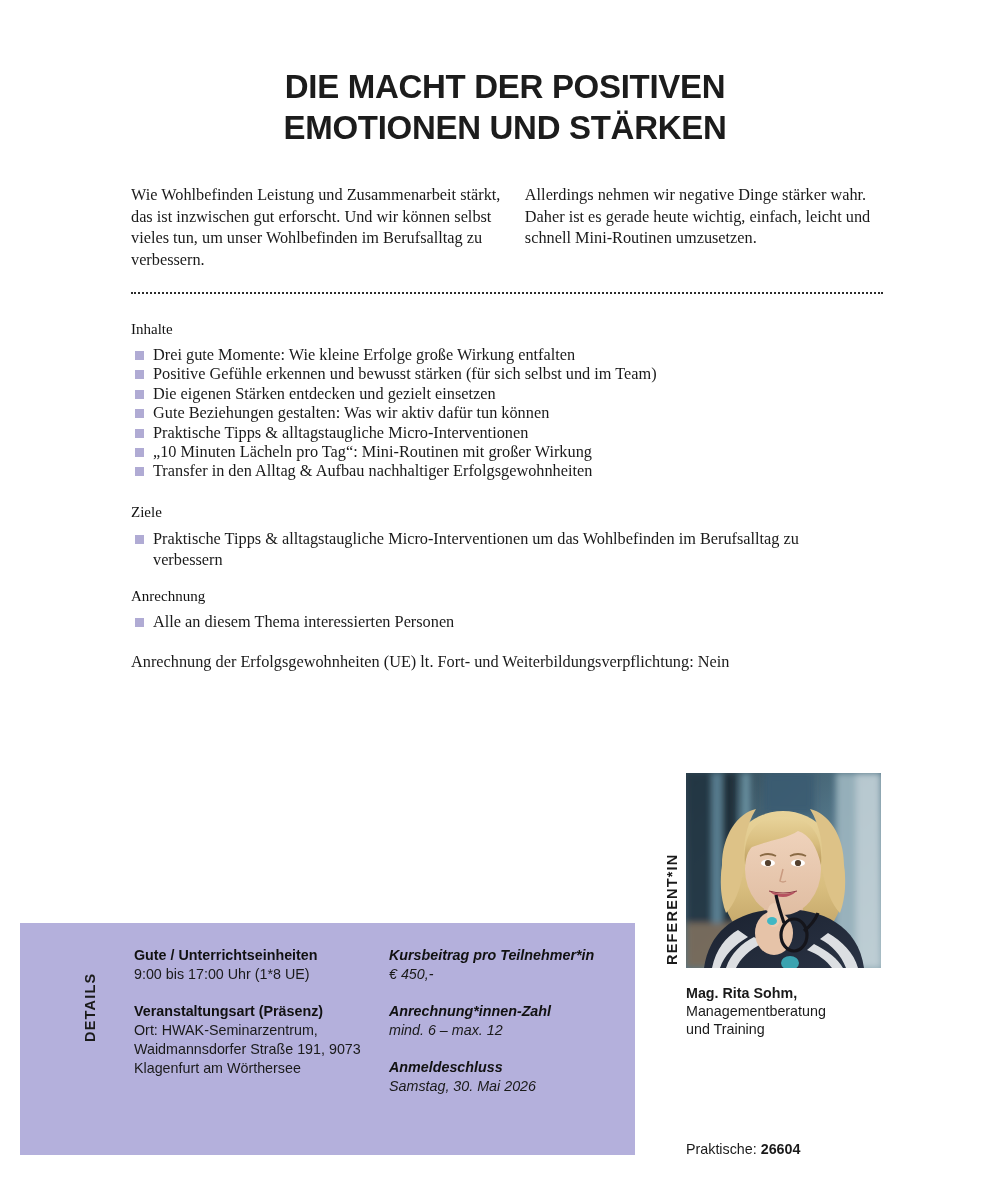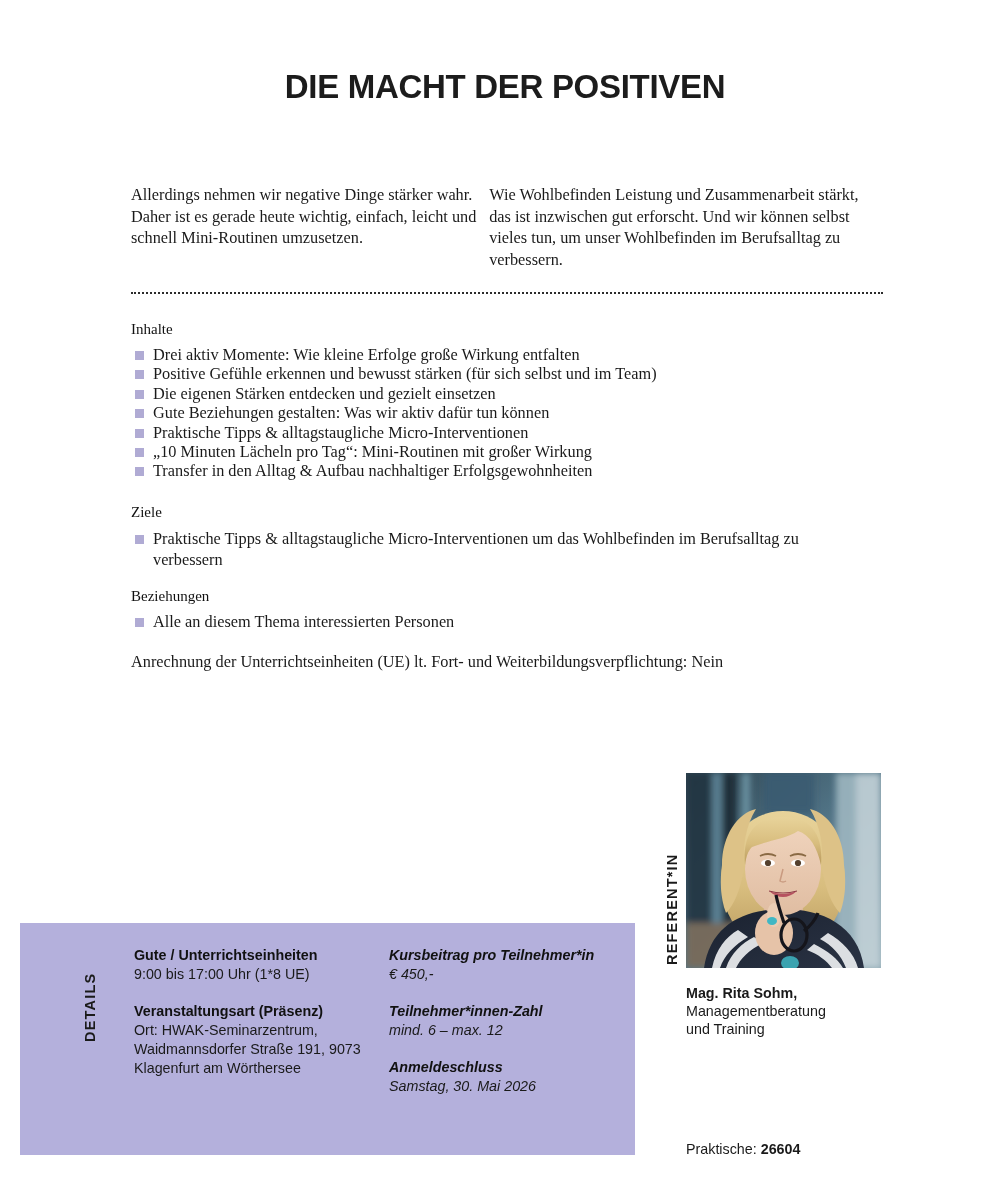--- a/index.html
+++ b/index.html
@@ -208,72 +208,73 @@
     font-size: 14.3px;
     color: #1a1a1a;
   }
   .kursnummer .num { font-weight: bold; }
 </style>
 </head>
 <body>
 
 <div class="title">
   <span>DIE MACHT DER POSITIVEN</span>
+  <span class="line2">EMOTIONEN UND STÄRKEN</span>
 </div>
 
 <div class="intro">
+  <div class="intro-col left">Wie Wohlbefinden Leistung und Zusammenarbeit stärkt, das ist inzwischen gut erforscht. Und wir können selbst vieles tun, um unser Wohlbefinden im Berufsalltag zu verbessern.</div>
   <div class="intro-col right">Allerdings nehmen wir negative Dinge stärker wahr. Daher ist es gerade heute wichtig, einfach, leicht und schnell Mini-Routinen umzusetzen.</div>
-  <div class="intro-col left">Wie Wohlbefinden Leistung und Zusammenarbeit stärkt, das ist inzwischen gut erforscht. Und wir können selbst vieles tun, um unser Wohlbefinden im Berufsalltag zu verbessern.</div>
 </div>
 
 <div class="divider"></div>
 
 <div class="section-heading" id="heading-inhalte">Inhalte</div>
 <ul class="bullet-list" id="list-inhalte">
-  <li><span class="sq"></span><span>Drei aktiv Momente: Wie kleine Erfolge große Wirkung entfalten</span></li>
+  <li><span class="sq"></span><span>Drei gute Momente: Wie kleine Erfolge große Wirkung entfalten</span></li>
   <li><span class="sq"></span><span>Positive Gefühle erkennen und bewusst stärken (für sich selbst und im Team)</span></li>
   <li><span class="sq"></span><span>Die eigenen Stärken entdecken und gezielt einsetzen</span></li>
   <li><span class="sq"></span><span>Gute Beziehungen gestalten: Was wir aktiv dafür tun können</span></li>
   <li><span class="sq"></span><span>Praktische Tipps &amp; alltagstaugliche Micro-Interventionen</span></li>
   <li><span class="sq"></span><span>„10 Minuten Lächeln pro Tag“: Mini-Routinen mit großer Wirkung</span></li>
   <li><span class="sq"></span><span>Transfer in den Alltag &amp; Aufbau nachhaltiger Erfolgsgewohnheiten</span></li>
 </ul>
 
 <div class="section-heading" id="heading-ziele">Ziele</div>
 <ul class="bullet-list" id="list-ziele">
   <li><span class="sq"></span><span>Praktische Tipps &amp; alltagstaugliche Micro-Interventionen um das Wohlbefinden im Berufsalltag zu verbessern</span></li>
 </ul>
 
-<div class="section-heading" id="heading-zielgruppen">Beziehungen</div>
+<div class="section-heading" id="heading-zielgruppen">Anrechnung</div>
 <ul class="bullet-list" id="list-zielgruppen">
   <li><span class="sq"></span><span>Alle an diesem Thema interessierten Personen</span></li>
 </ul>
 
-<div class="anrechnung">Anrechnung der Unterrichtseinheiten (UE) lt. Fort- und Weiterbildungsverpflichtung: Nein</div>
+<div class="anrechnung">Anrechnung der Erfolgsgewohnheiten (UE) lt. Fort- und Weiterbildungsverpflichtung: Nein</div>
 
 <div class="details-box"></div>
 <div class="details-vertical">DETAILS</div>
 <div class="details-cols">
   <div class="details-col col1">
     <div class="detail-group">
       <div class="detail-label">Gute / Unterrichtseinheiten</div>
       <div class="detail-value">9:00 bis 17:00 Uhr (1*8 UE)</div>
     </div>
     <div class="detail-group">
       <div class="detail-label">Veranstaltungsart (Präsenz)</div>
       <div class="detail-value">Ort: HWAK-Seminarzentrum, Waidmannsdorfer Straße 191, 9073 Klagenfurt am Wörthersee</div>
     </div>
   </div>
   <div class="details-col col2">
     <div class="detail-group">
       <div class="detail-label">Kursbeitrag pro Teilnehmer*in</div>
       <div class="detail-value">€ 450,-</div>
     </div>
     <div class="detail-group">
-      <div class="detail-label">Teilnehmer*innen-Zahl</div>
+      <div class="detail-label">Anrechnung*innen-Zahl</div>
       <div class="detail-value">mind. 6 – max. 12</div>
     </div>
     <div class="detail-group">
       <div class="detail-label">Anmeldeschluss</div>
       <div class="detail-value">Samstag, 30. Mai 2026</div>
     </div>
   </div>
 </div>
 
 <div class="referent-vertical">REFERENT*IN</div>

